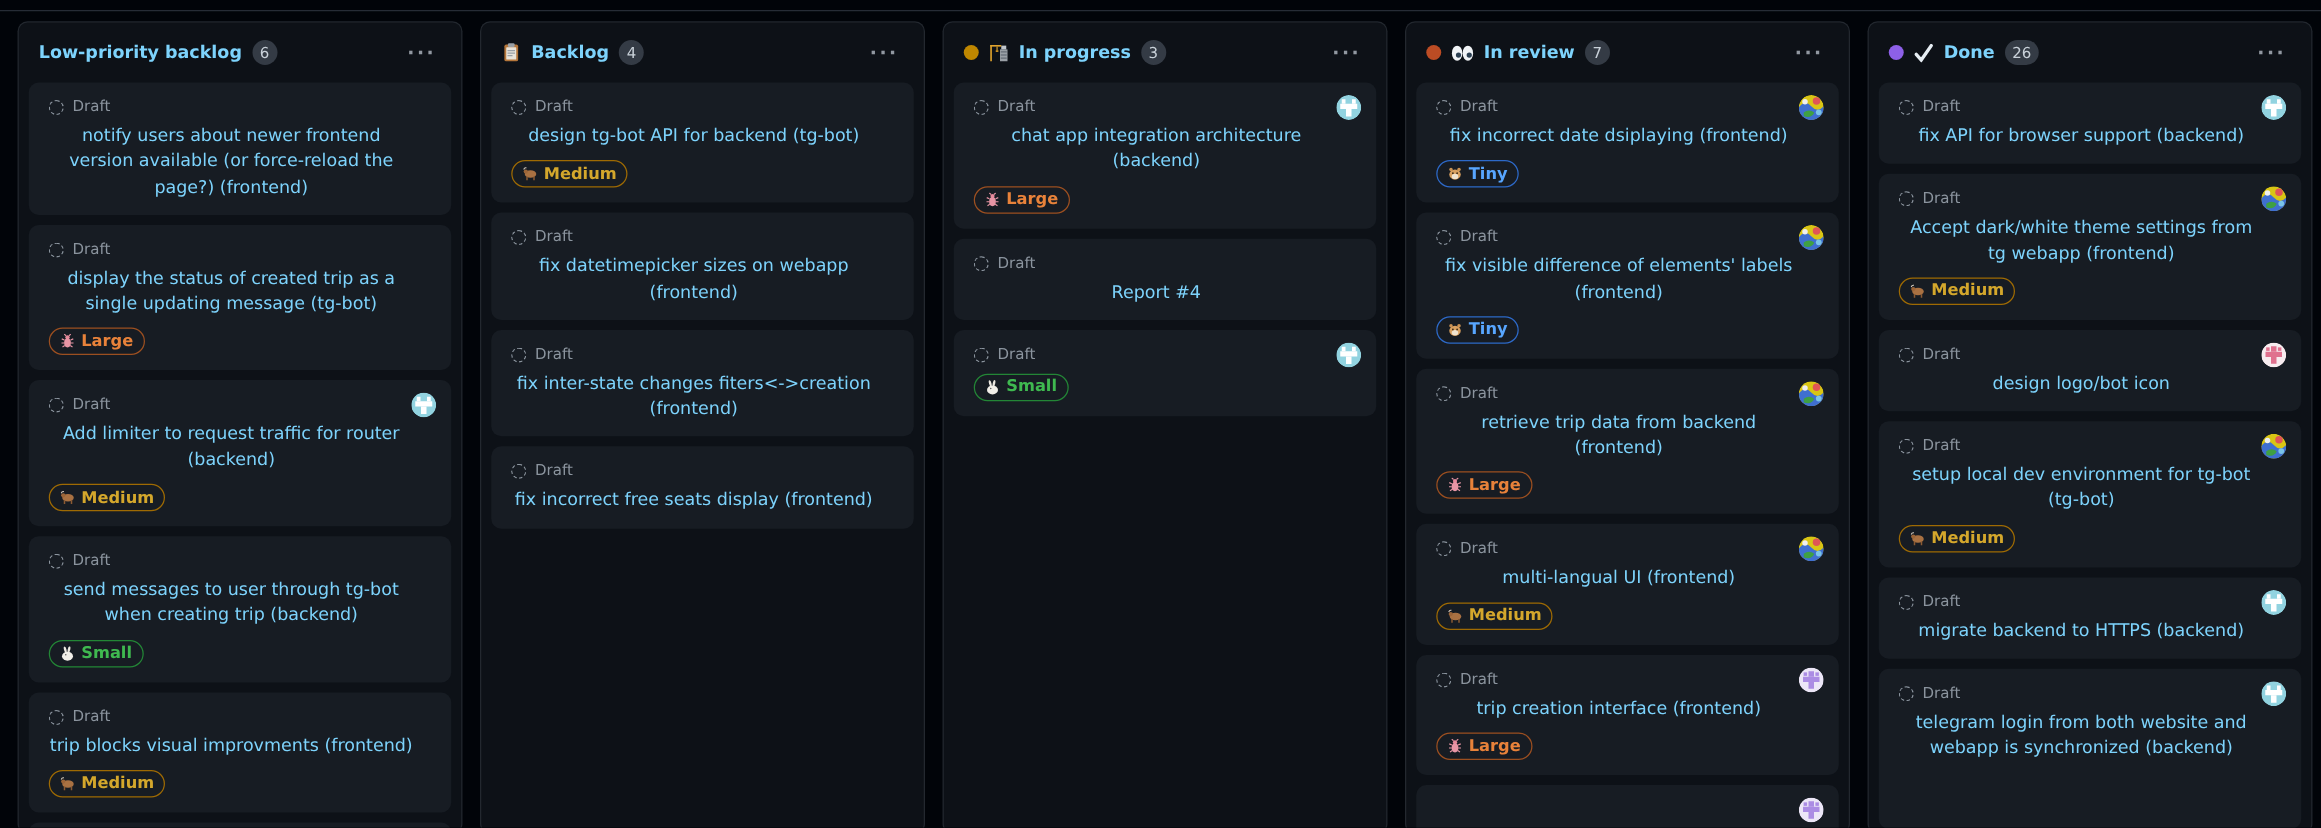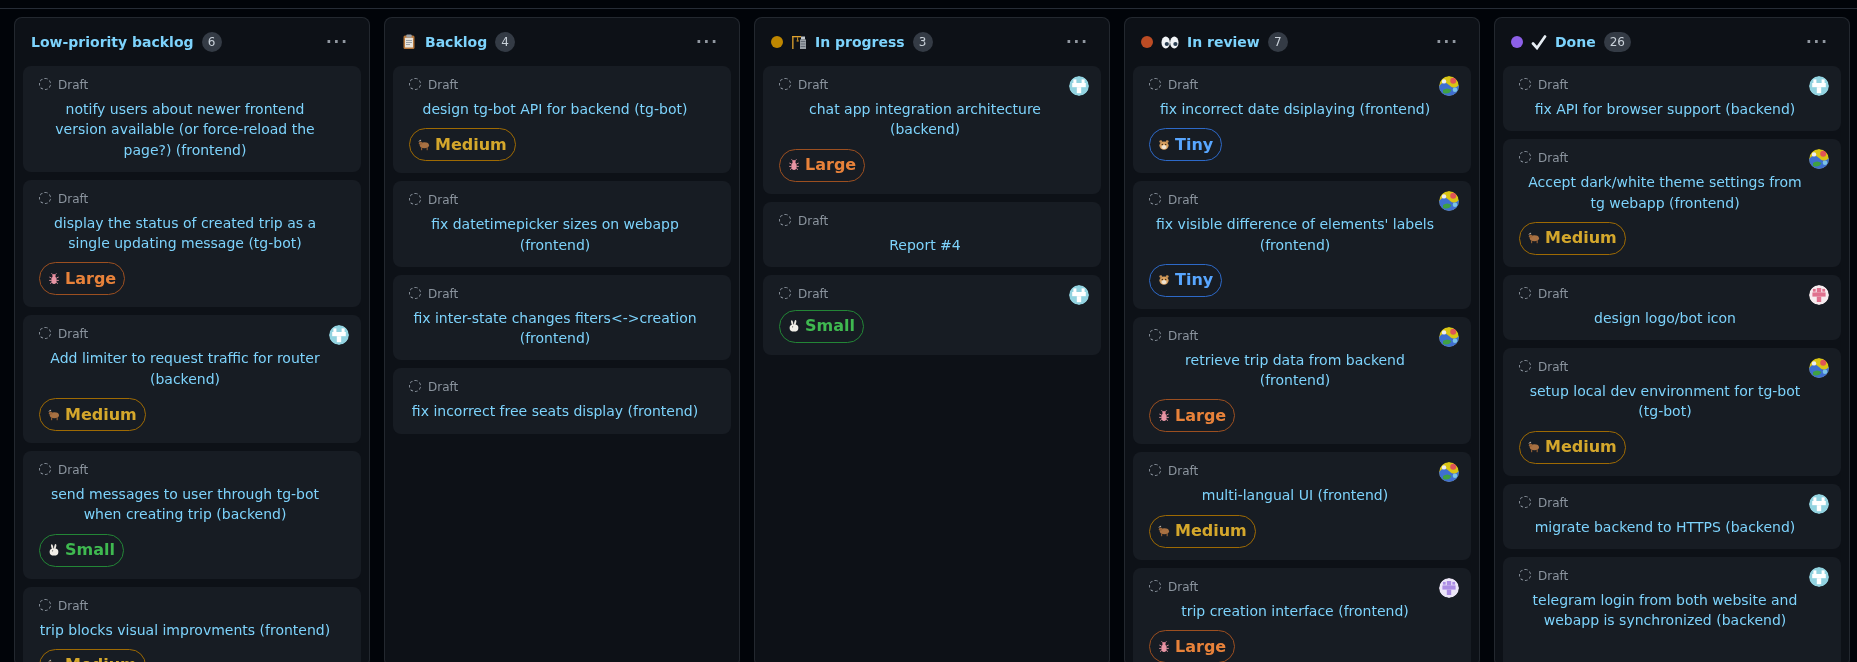--- a/index.html
+++ b/index.html
@@ -35,32 +35,32 @@
     margin-left:auto; color:#9198a1; font-weight:bold; font-size:15px;
     letter-spacing:2px; cursor:pointer; user-select:none; line-height:1;
     padding:2px 4px; border-radius:4px;
   }
   .cards { padding:8px; display:flex; flex-direction:column; gap:8px; }
   .card {
     position:relative; background:#171c23; border-radius:8px;
     padding:12px 16px; min-height:44px;
   }
   .card.stub { height:54px; }
-  .draft-row { display:flex; align-items:flex-start; gap:7px; }
+  .draft-row { display:flex; align-items:flex-end; gap:7px; }
   .draft-circle {
     width:12px; height:12px; flex:none;
     border:1px dashed #8b949e; border-radius:50%;
   }
   .draft-text { color:#8b949e; font-size:12px; }
   .card-title { margin-top:7px; color:#7dd3fc; font-size:14px; line-height:1.45; padding-right:14px;text-align:center; }
   .size-label {
     display:inline-flex; align-items:center; gap:5px;
-    margin-top:9px; height:33px; padding:0 8px;
+    margin-top:9px; height:22px; padding:0 8px;
     border-radius:999px; border:1px solid;
-    font-size:16px; font-weight:bold; line-height:1;
+    font-size:13px; font-weight:bold; line-height:1;
   }
   .size-label .licon { display:flex; align-items:center; }
   .avatar {
     position:absolute; top:10px; right:12px;
     width:20px; height:20px; border-radius:50%; overflow:hidden; flex:none;
   }
   .avatar svg { display:block; }
 </style>
 </head>
 <body>

